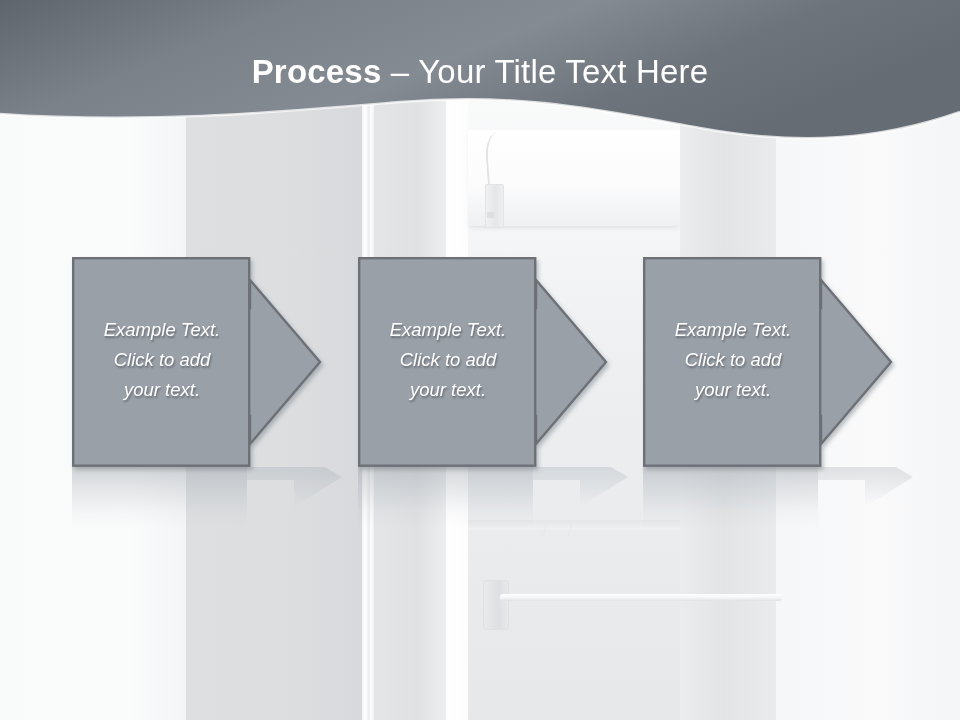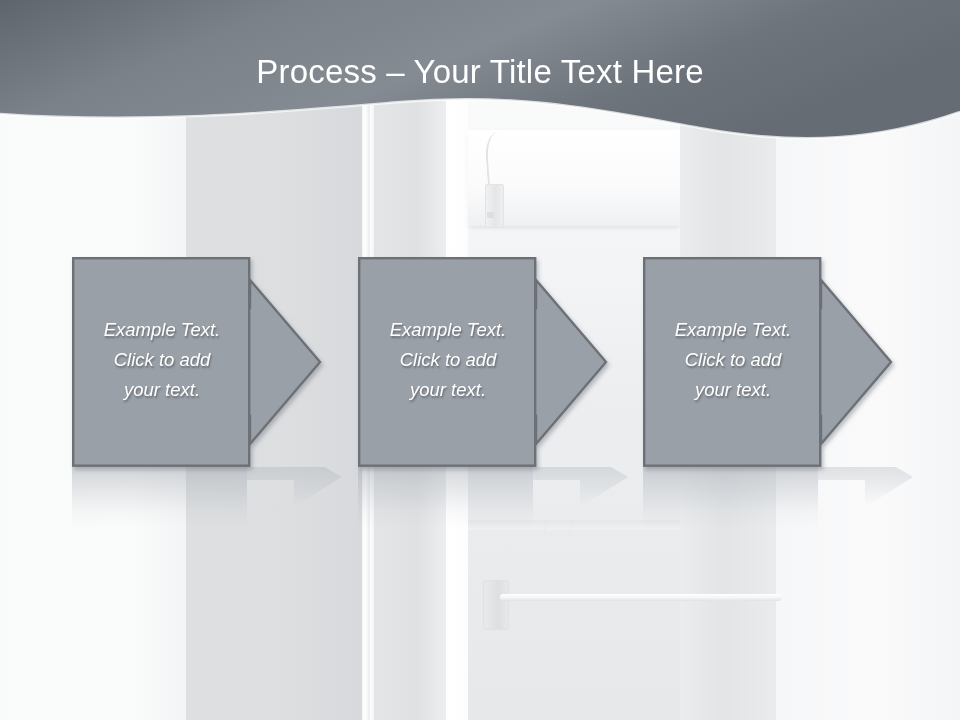--- a/index.html
+++ b/index.html
@@ -174,21 +174,21 @@
     position: absolute;
     left: 0; top: 52px;
     width: 960px;
     text-align: center;
     font-size: 33px;
     line-height: 40px;
     color: #ffffff;
     letter-spacing: .2px;
     white-space: nowrap;
   }
-  .title .bold { font-weight: normal; }
+  .title .bold { font-weight: bold; }
   .title .light { font-weight: normal; }
 
   
   .process-group {
     position: absolute;
     left: 0; top: 0;
     width: 960px;
     height: 720px;
   }
   .step {

